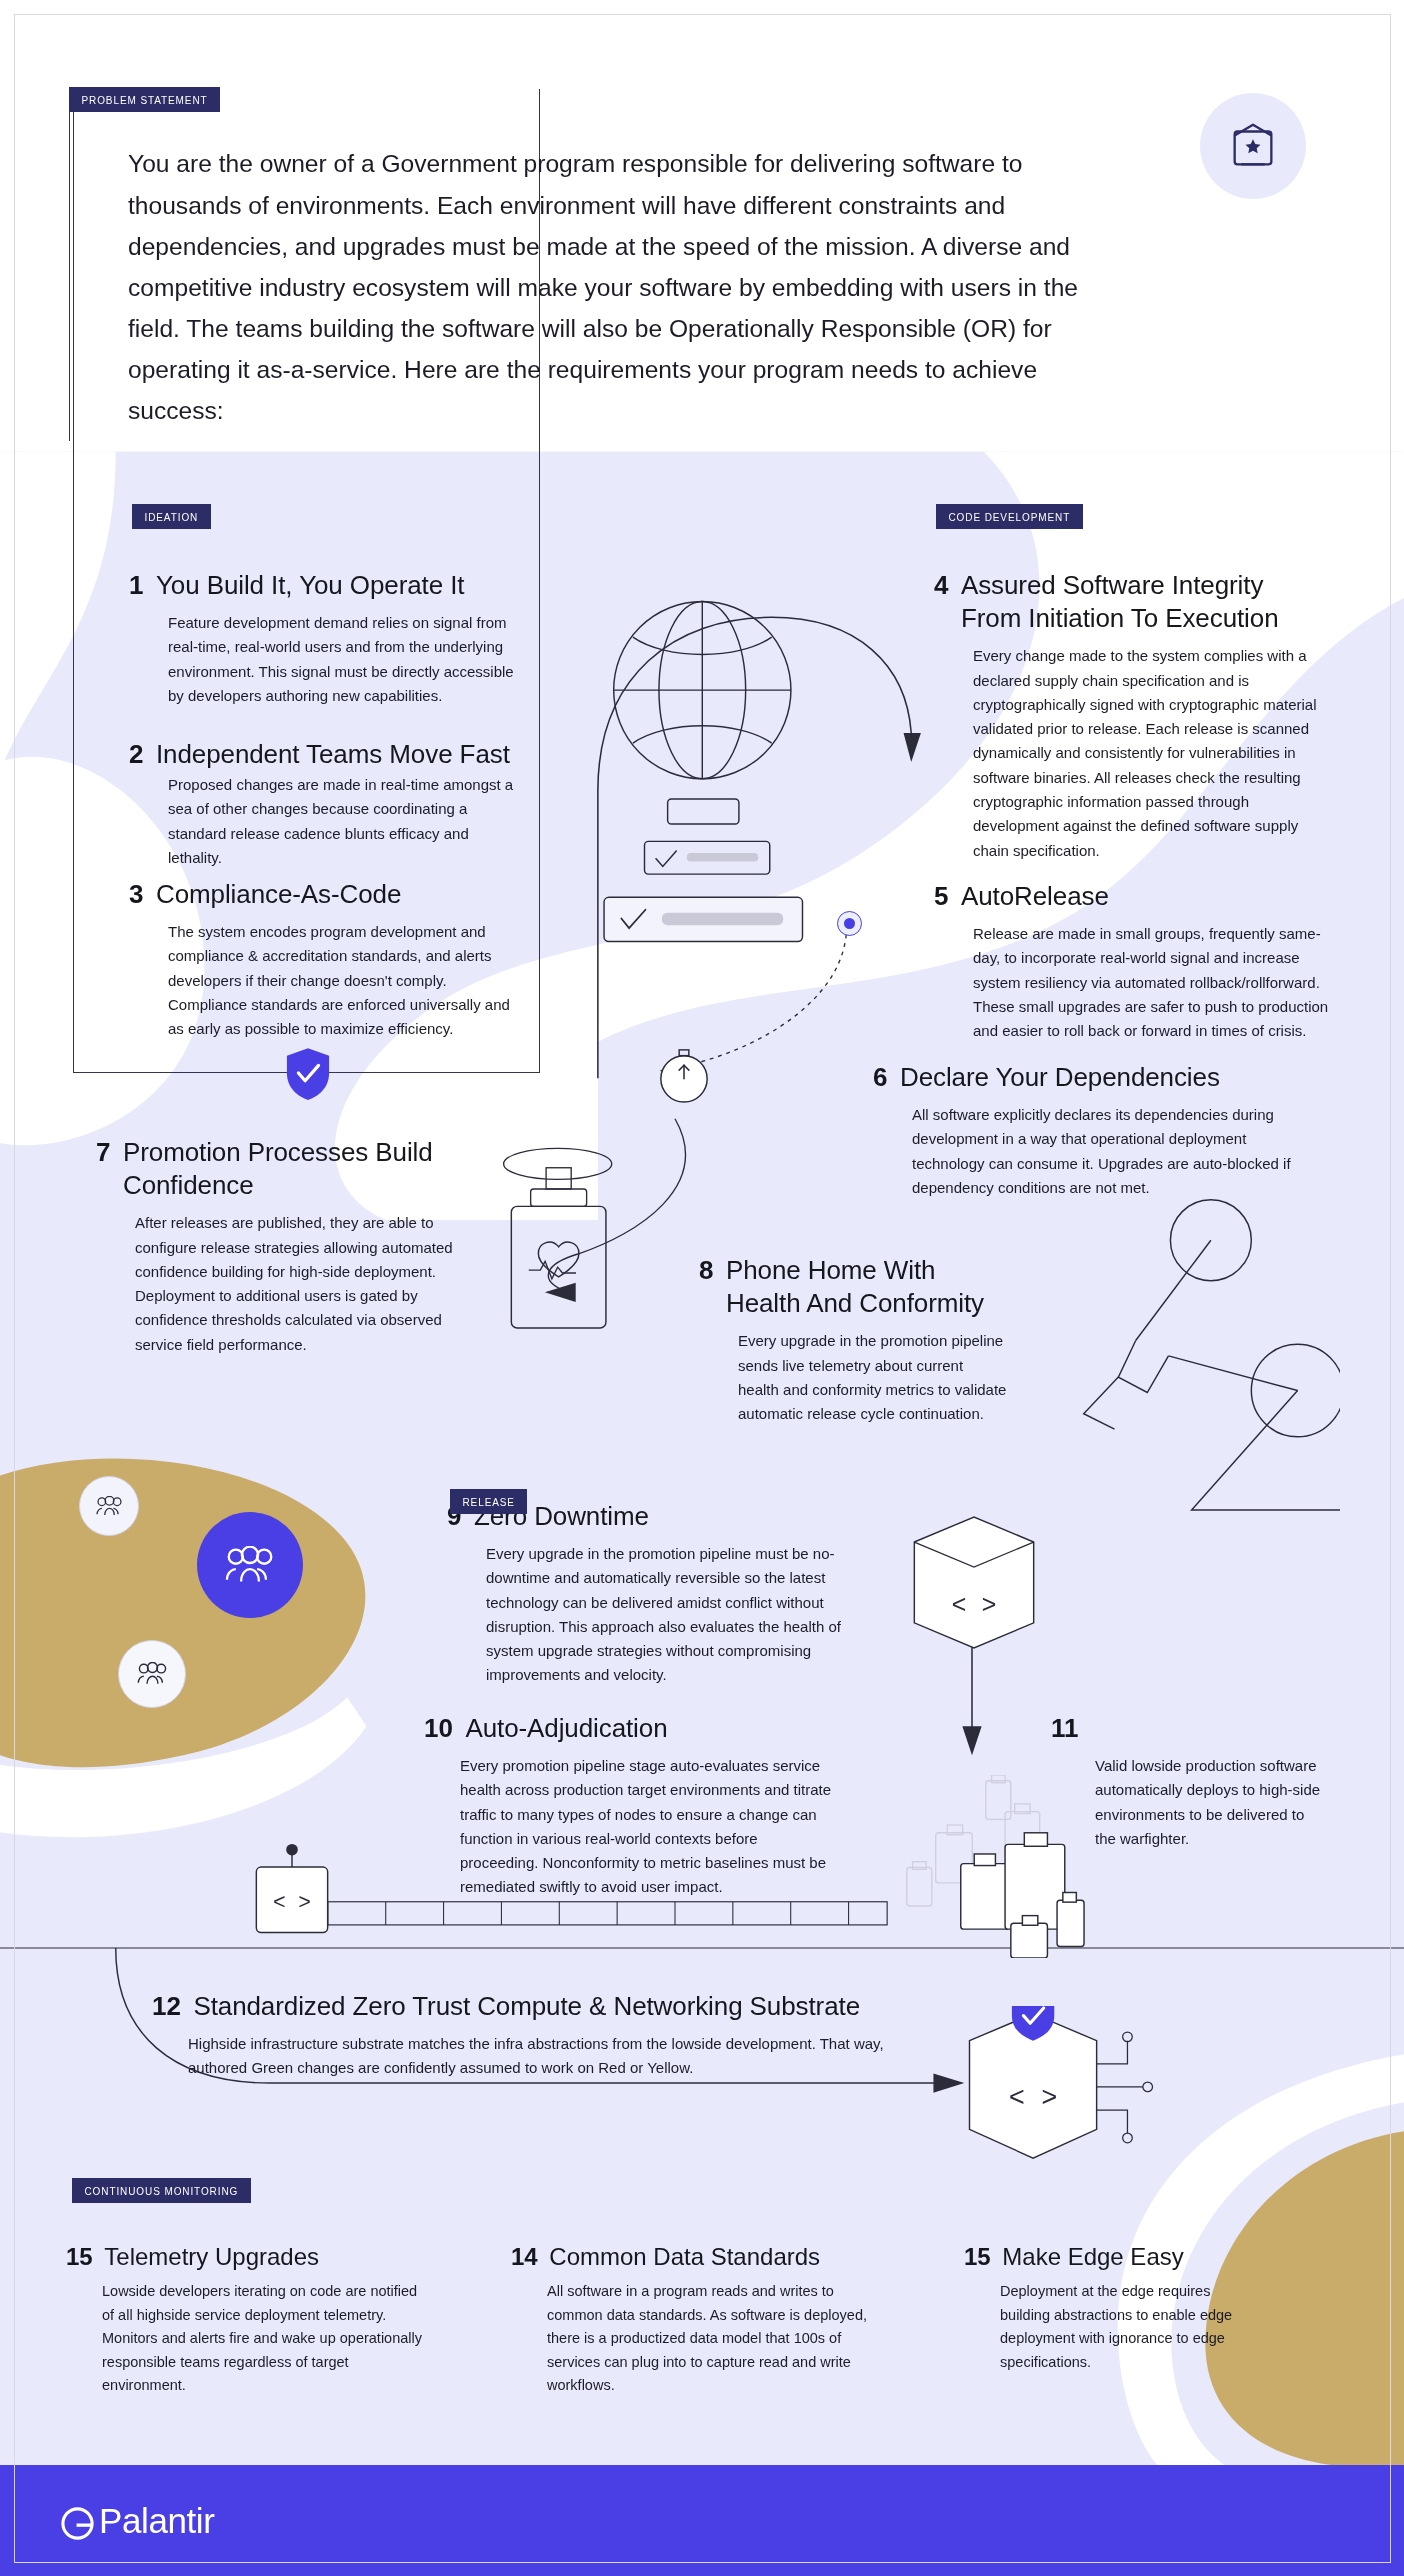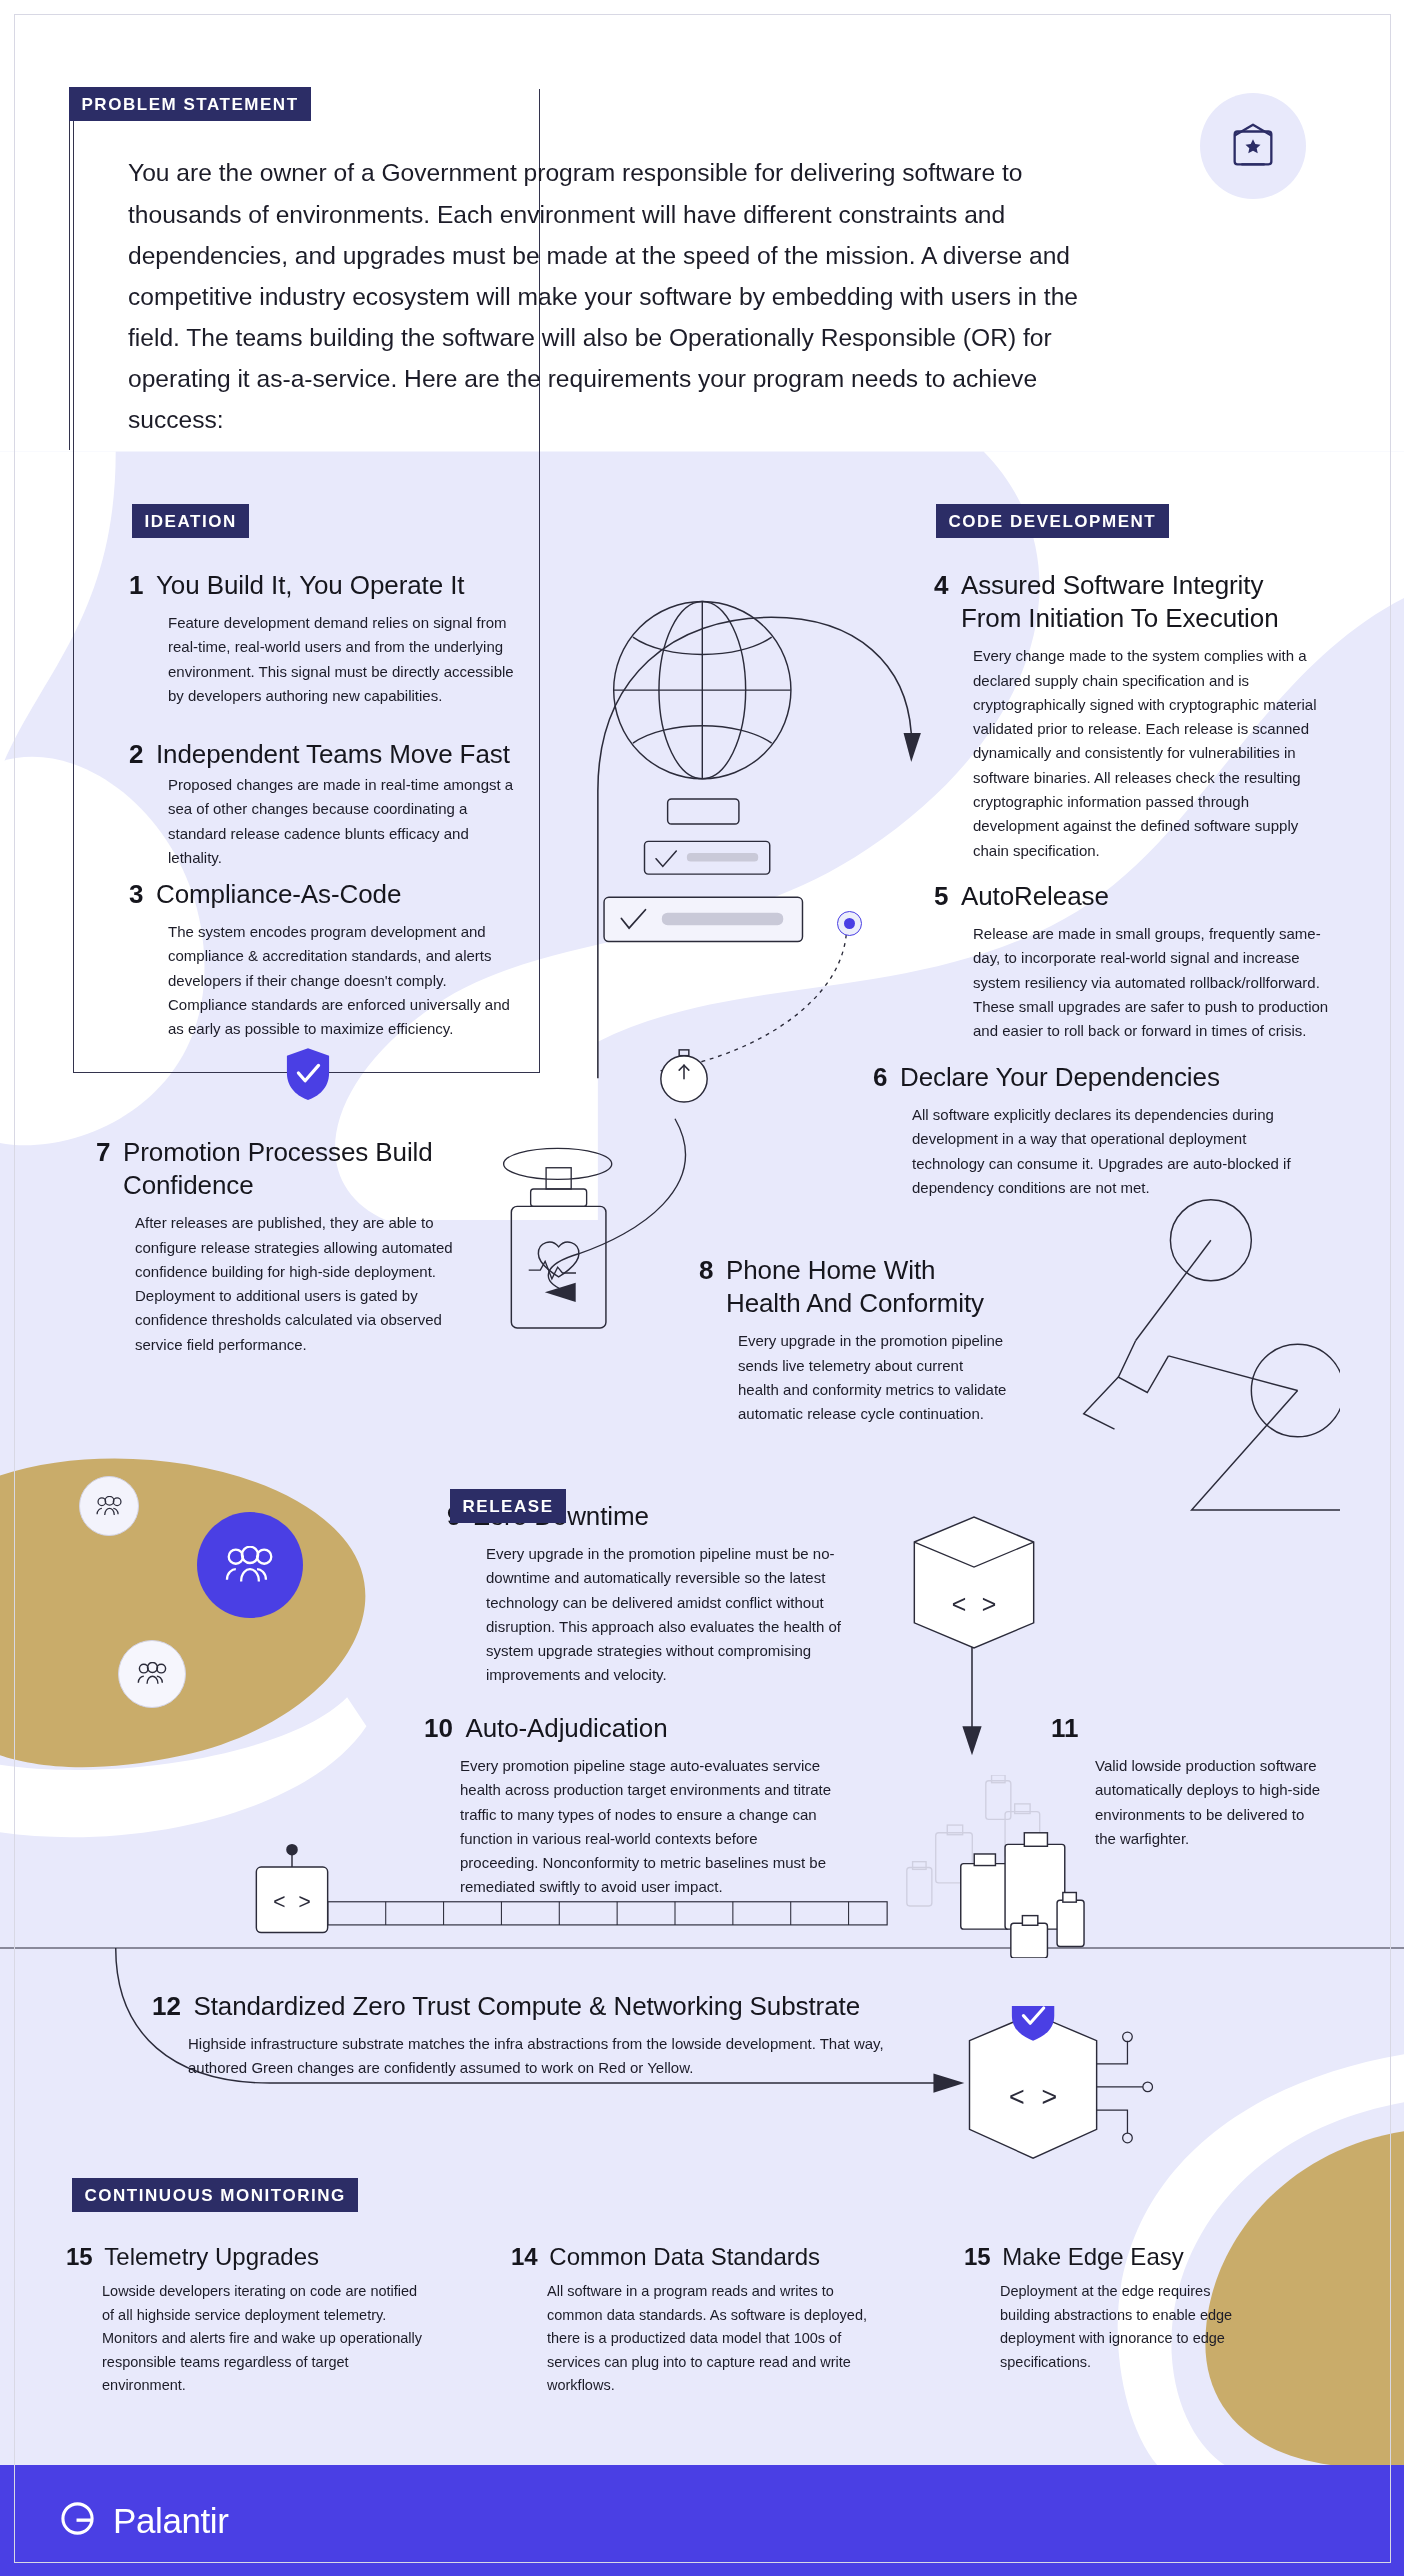--- a/index.html
+++ b/index.html
@@ -12,21 +12,21 @@
   
   .bg{position:absolute;inset:0;overflow:hidden;}
   .bg svg{position:absolute;top:0;left:0;}
 
   .page-border{position:absolute;left:13.5px;top:13.5px;width:1377px;height:2549px;
     border:1px solid #d8d8e4;pointer-events:none;z-index:30;}
 
   
   .ps-wrap{position:absolute;left:69px;top:87px;width:1157px;z-index:10;}
   .tag{display:inline-block;background:#2c2d66;color:#fff;
-      font-size:17px;font-weight:bold;letter-spacing:.09em;
+      font-size:10px;font-weight:normal;letter-spacing:.09em;
       padding:7.7px 12.5px 6.8px 12.5px;}
   .ps-body{border-left:1px solid #33334d;padding:31px 0 9.6px 58px;margin-top:0;}
   .ps-body p{font-size:24.6px;line-height:1.67;color:#1c1c28;max-width:993px;}
 
   
   .seal{position:absolute;right:98px;top:93px;width:106px;height:106px;
      border-radius:50%;background:#e8e9fb;display:flex;align-items:center;justify-content:center;z-index:12;}
 
   
   .item{position:absolute;}
@@ -43,21 +43,21 @@
   .sz-md .num{font-size:24px;line-height:1.3;margin-right:11.6px;}
   .sz-md h3{font-size:24px;line-height:1.3;}
   .sz-md p{font-size:14.5px;line-height:1.63;margin-top:7.7px;}
 
   .indent-1{padding-left:39px;}
   .indent-2{padding-left:36px;}
 
   
   .footer{position:absolute;left:0;bottom:0;width:1404px;height:111px;
      background:#4a3fe4;display:flex;align-items:center;padding-left:60px;z-index:25;}
-  .logo{display:flex;align-items:flex-start;gap:18px;}
+  .logo{display:flex;align-items:flex-end;gap:4px;}
   .logo .mark{width:35px;height:35px;}
   .logo .word{color:#fff;font-size:35px;letter-spacing:-0.4px;}
 
   
   .shield{position:absolute;z-index:14;}
 
   
   .dot{position:absolute;width:25px;height:25px;border-radius:50%;
      border:1.5px solid #4a3fe4;display:flex;align-items:center;justify-content:center;z-index:15;background:#eceefb;}
   .dot i{width:11.6px;height:11.6px;border-radius:50%;background:#4a3fe4;display:block;}

